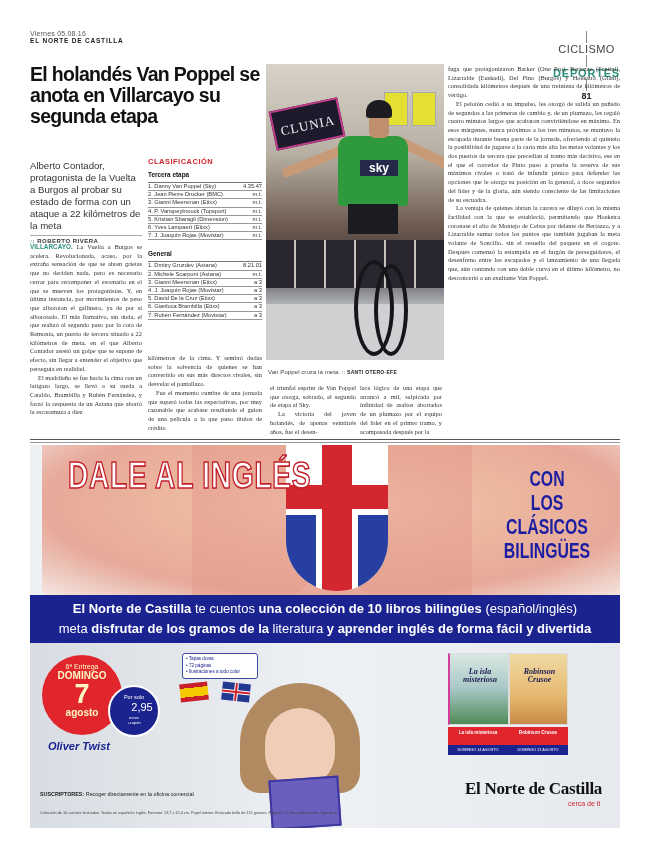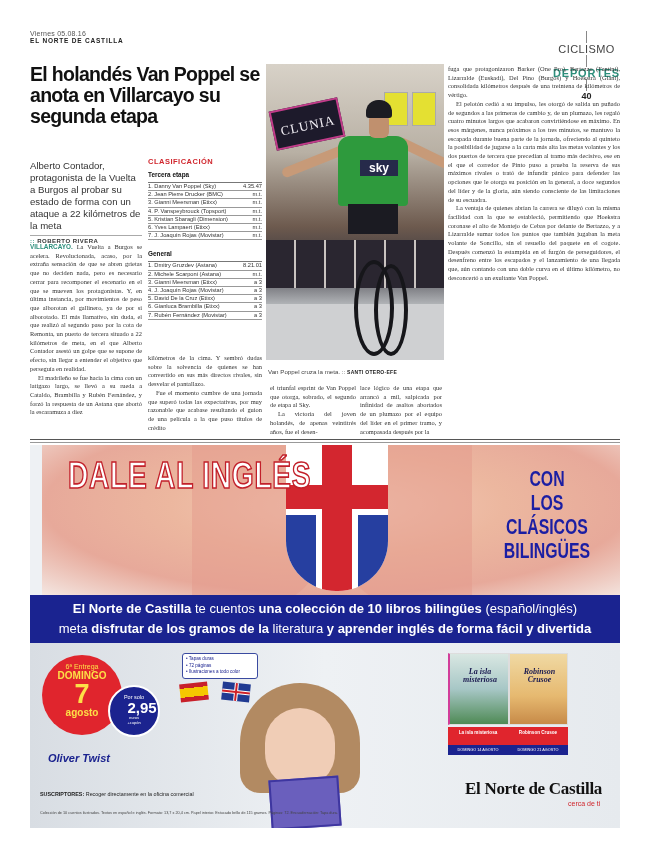--- a/index.html
+++ b/index.html
@@ -69,30 +69,30 @@
   .tongue .blue-r { position: absolute; right: 0; top: 70px; width: 30px; height: 80px; background: #263fa0; }
   .tongue .red-v { position: absolute; left: 36px; top: 0; width: 30px; height: 150px; background: #d3262f; }
   .tongue .red-h { position: absolute; left: 0; top: 40px; width: 102px; height: 24px; background: #d3262f; }
   .ad-title { position: absolute; left: 26px; top: 10px; font-family: "Liberation Sans", sans-serif; font-size: 36px; font-weight: bold; letter-spacing: 1px; color: #ffffff; -webkit-text-stroke: 1.6px #c2202a; transform: scaleX(0.78); transform-origin: left top; }
   .ad-con { position: absolute; left: 425px; top: 22px; width: 160px; text-align: center; font-family: "Liberation Sans", sans-serif; font-weight: bold; color: #1b1ea3; font-size: 22px; line-height: 24px; transform: scaleX(0.72); transform-origin: center top; }
 
   .ad-band { position: absolute; left: 0; top: 150px; width: 590px; height: 48px; background: #1a2390; color: #fff; text-align: center; font-family: "Liberation Sans", sans-serif; font-size: 13px; line-height: 20px; padding-top: 4px; }
   .ad-band b { font-weight: bold; }
 
   .ad-lower { position: absolute; left: 0; top: 198px; width: 590px; height: 185px; background: linear-gradient(90deg, #d8dde3 0%, #eef1f4 50%, #e6eaee 100%); }
-  .entrega { position: absolute; left: 12px; top: 12px; width: 80px; height: 80px; border-radius: 50%; background: #e0252d; color: #fde047; text-align: center; font-family: "Liberation Sans", sans-serif; }
+  .entrega { position: absolute; left: 12px; top: 12px; width: 80px; height: 80px; border-radius: 50%; background: #e0252d; color: #fef9c3; text-align: center; font-family: "Liberation Sans", sans-serif; }
   .entrega .n { font-size: 7px; margin-top: 8px; }
   .entrega .d { font-size: 10px; font-weight: bold; }
   .entrega .num { font-size: 27px; font-weight: bold; line-height: 26px; }
   .entrega .m { font-size: 10px; font-weight: bold; }
   .price { position: absolute; left: 78px; top: 42px; width: 52px; height: 52px; border-radius: 50%; background: #1b238f; color: #fff; text-align: center; font-family: "Liberation Sans", sans-serif; border: 2px solid #fff; }
   .price .l { font-size: 5.5px; margin-top: 7px; }
-  .price .v { font-size: 15px; font-weight: bold; line-height: 15px; margin-left: 16px; }
+  .price .v { font-size: 11px; font-weight: normal; line-height: 15px; margin-left: 16px; }
   .price .u { font-size: 4px; }
-  .oliver { position: absolute; left: 18px; top: 109px; font-family: "Liberation Sans", sans-serif; font-style: italic; font-weight: bold; font-size: 11px; color: #1b238f; }
+  .oliver { position: absolute; left: 18px; top: 97px; font-family: "Liberation Sans", sans-serif; font-style: italic; font-weight: bold; font-size: 11px; color: #1b238f; }
   .features { position: absolute; left: 152px; top: 10px; width: 76px; border: 1px solid #3a4aa0; border-radius: 3px; background: #fff; padding: 2px 3px; font-family: "Liberation Sans", sans-serif; font-size: 4.6px; line-height: 6.5px; color: #1b238f; }
   .flag { position: absolute; width: 28px; height: 18px; }
   .flag-es { left: 150px; top: 40px; background: linear-gradient(180deg, #c8202a 0 25%, #f5c800 25% 75%, #c8202a 75%); transform: rotate(-6deg); }
   .flag-uk { left: 192px; top: 40px; background: #203a92; overflow: hidden; transform: rotate(6deg); }
   .flag-uk i { position: absolute; background: #fff; }
   .flag-uk .h { left: 0; top: 7px; width: 28px; height: 4px; }
   .flag-uk .v { left: 12px; top: 0; width: 4px; height: 18px; }
   .flag-uk .hr { position: absolute; left: 0; top: 8px; width: 28px; height: 2px; background: #cf2129; }
   .flag-uk .vr { position: absolute; left: 13px; top: 0; width: 2px; height: 18px; background: #cf2129; }
   .girl { position: absolute; left: 180px; top: 40px; width: 170px; height: 145px; }
@@ -121,21 +121,21 @@
 <div class="masthead-left">
   <div class="date">Viernes 05.08.16</div>
   <div class="paper">EL NORTE DE CASTILLA</div>
 </div>
 <div class="masthead-right">
   <span class="mh-sep"></span>
   <span class="mh-section">CICLISMO</span>
   <span class="mh-sep"></span>
   <span class="mh-deportes">DEPORTES</span>
   <span class="mh-sep"></span>
-  <span class="mh-page">40</span>
+  <span class="mh-page">81</span>
 </div>
 
 <h1 class="headline">El holandés Van Poppel se anota en Villarcayo su segunda etapa</h1>
 <div class="subhead">Alberto Contador, protagonista de la Vuelta a Burgos al probar su estado de forma con un ataque a 22 kilómetros de la meta</div>
 <div class="byline">
   <span class="mark">::</span>
   <span>ROBERTO RIVERA</span>
 </div>
 
 <div class="col col-1">

